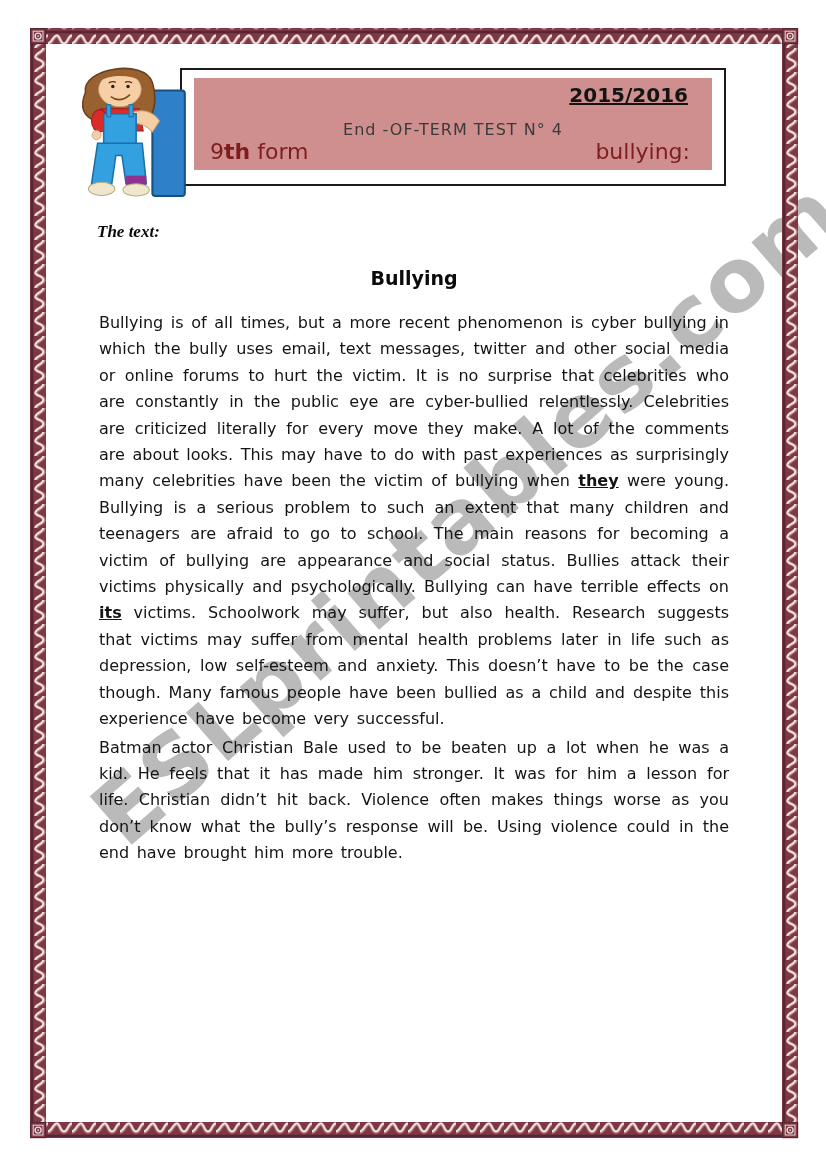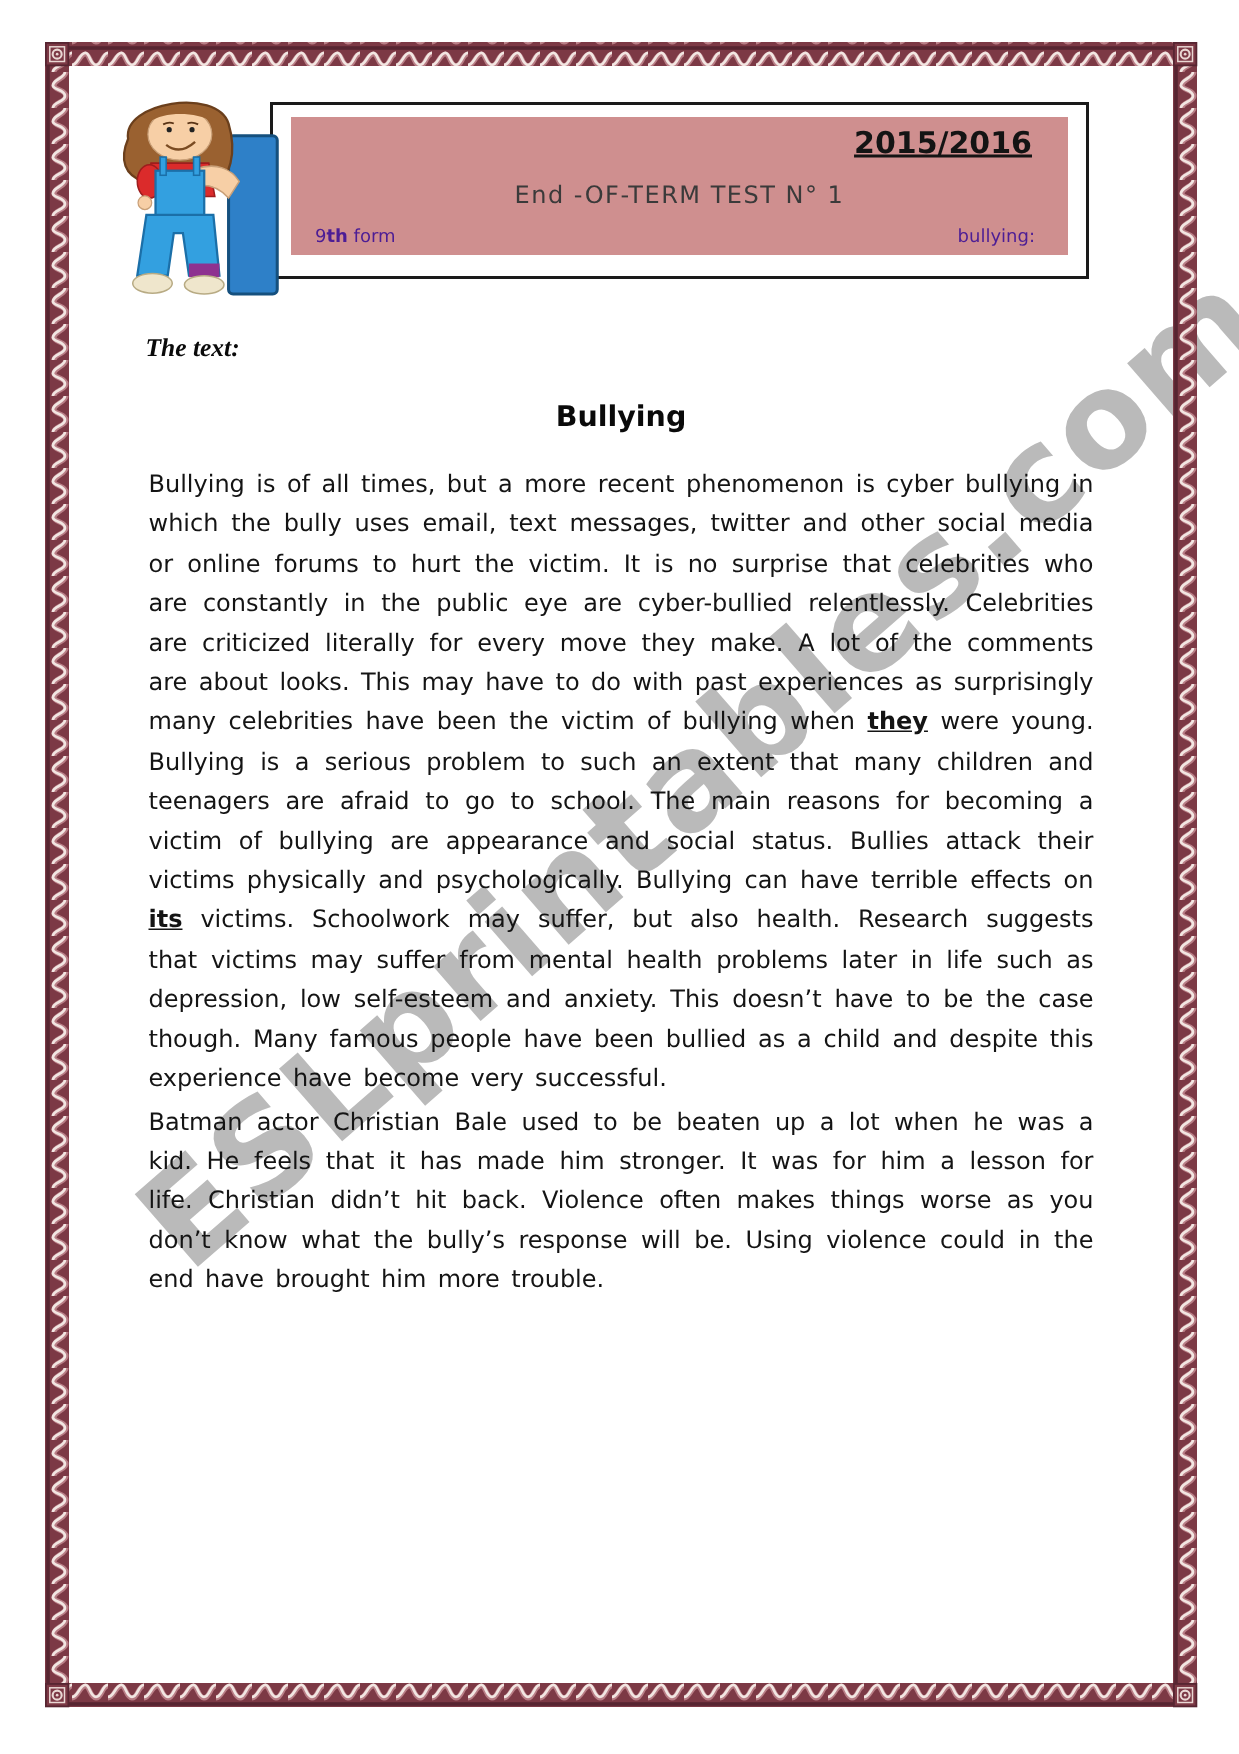--- a/index.html
+++ b/index.html
@@ -23,21 +23,21 @@
   .school-year {
     position:absolute; top:5px; right:24px;
     font-weight:bold; text-decoration:underline; font-size:20px; color:#141414;
   }
   .test-title {
     position:absolute; top:42px; left:0; width:100%; text-align:center;
     font-size:16px; letter-spacing:1px; color:#3a3a3a;
   }
   .form-row {
     position:absolute; bottom:6px; left:16px; right:22px;
-    display:flex; justify-content:space-between; font-size:12px; color:#4c1d95;
+    display:flex; justify-content:space-between; font-size:22px; color:#7f1d1d;
   }
   .form-left .ordinal { font-weight:bold; }
 
   
   .watermark {
     position:absolute; left:72px; top:788px;
     transform:rotate(-41deg); transform-origin:0 0;
     font-size:88px; font-weight:bold; letter-spacing:2px;
     color:#b3b3b3; white-space:nowrap; z-index:1; opacity:.9;
   }
@@ -114,21 +114,21 @@
     <path d="M34,86 L78,86 L82,126 L62,126 L58,98 L52,98 L48,126 L28,126 Z" fill="#33a0e0" stroke="#1b6fa8" stroke-width="1.5"></path>
     <rect x="62" y="118" width="20" height="9" fill="#8e3190"></rect>
     <ellipse cx="38" cy="131" rx="13" ry="6.5" fill="#efe6cc" stroke="#b8ab84" stroke-width="1"></ellipse>
     <ellipse cx="72" cy="132" rx="13" ry="6" fill="#efe6cc" stroke="#b8ab84" stroke-width="1"></ellipse>
     <circle cx="33" cy="78" r="4.5" fill="#f7cfa6" stroke="#c9a078" stroke-width="0.8"></circle>
   </svg>
 
   <div class="header-box">
     <div class="header-pink">
       <div class="school-year">2015/2016</div>
-      <div class="test-title">End -OF-TERM TEST N° 1</div>
+      <div class="test-title">End -OF-TERM TEST N° 4</div>
       <div class="form-row">
         <span class="form-left"><span>9</span><span class="ordinal">th</span><span> form</span></span>
         <span class="form-right">bullying:</span>
       </div>
     </div>
   </div>
 
   <div class="watermark">ESLprintables.com</div>
 
   <div class="content">

